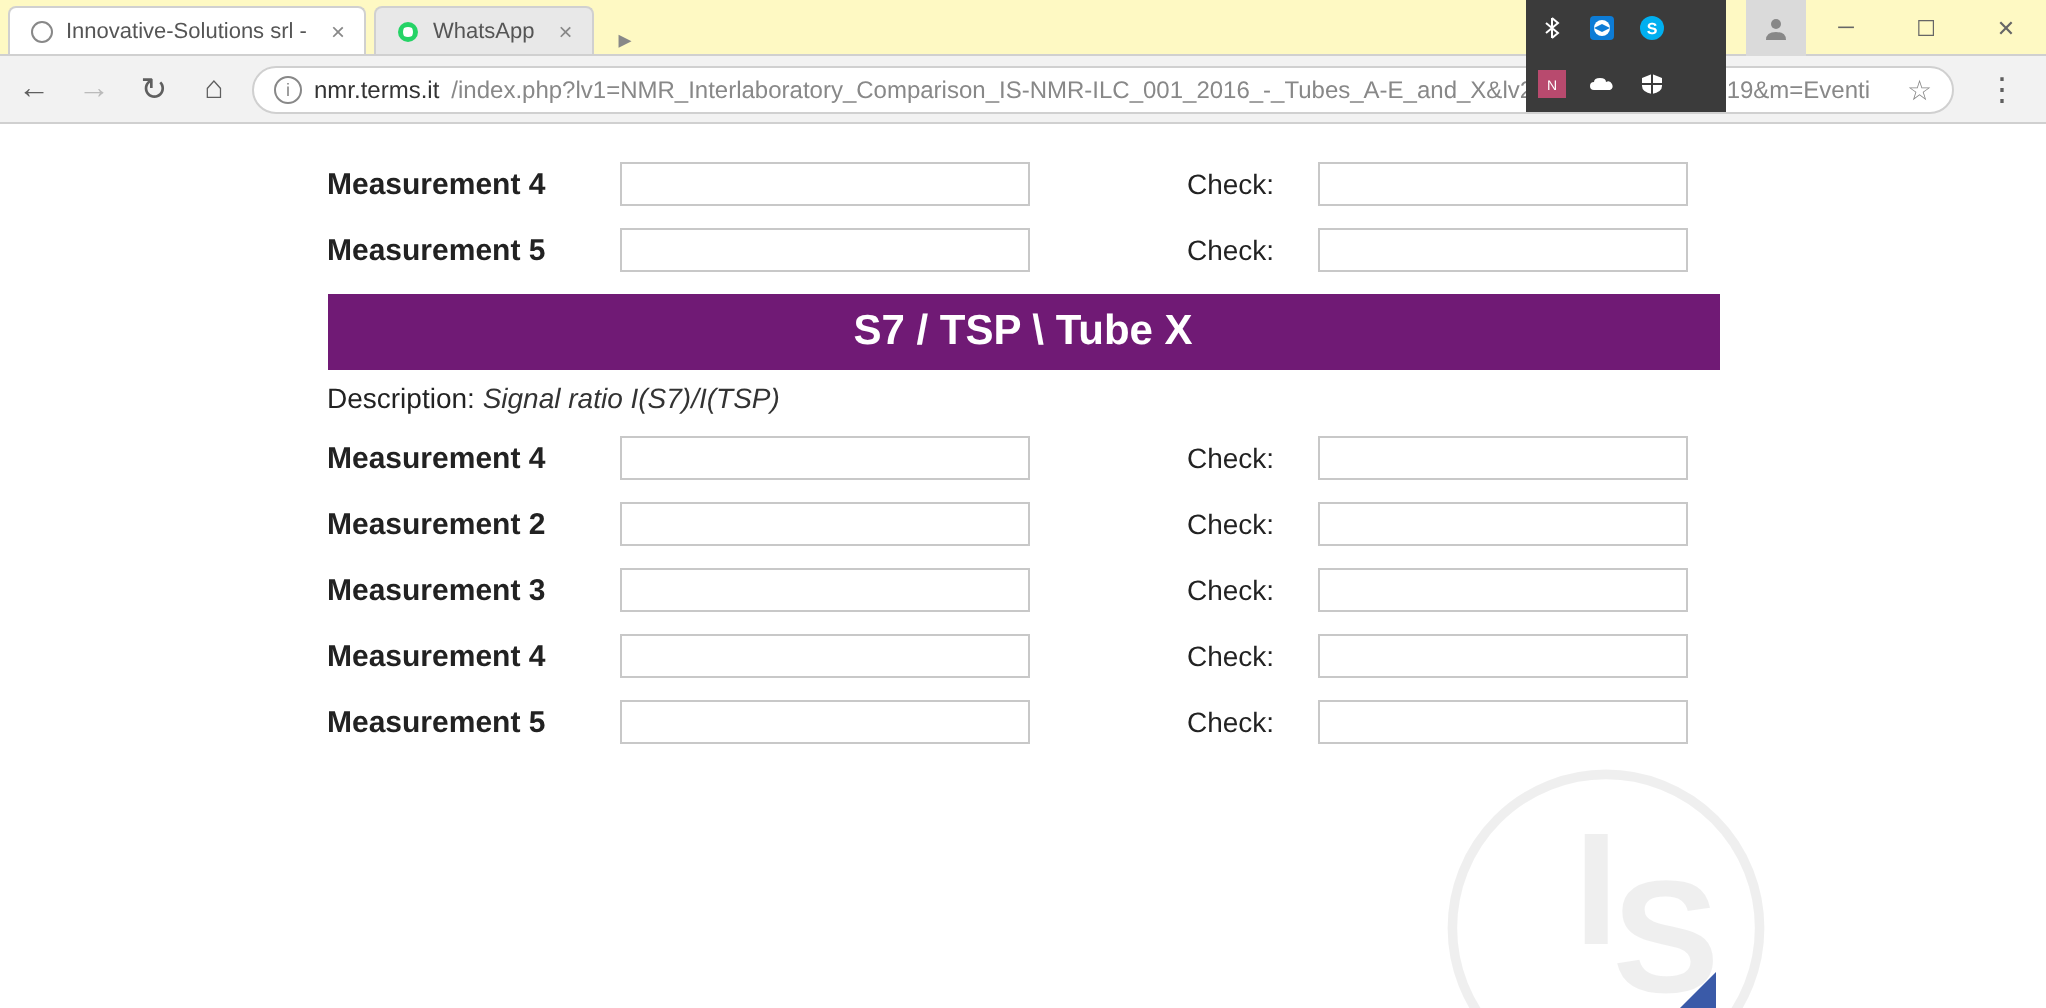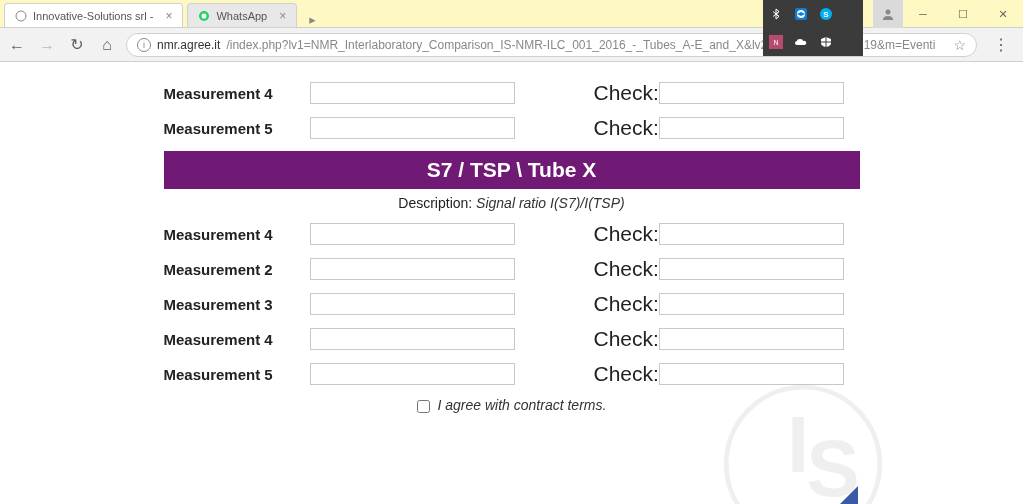--- a/index.html
+++ b/index.html
@@ -31,25 +31,25 @@
     .tray { position: absolute; top: 0; right: 160px; width: 100px; height: 56px; background: #3b3b3b; display: grid; grid-template-columns: repeat(4, 1fr); grid-template-rows: repeat(2, 1fr); align-items: center; justify-items: center; }
     .tray-icon { width: 16px; height: 16px; display: flex; align-items: center; justify-content: center; color: #fff; font-size: 12px; }
     
     
     .page { padding: 0; position: relative; height: calc(504px - 62px); overflow: hidden; }
     .form-container { width: 696px; margin: 0 auto; padding-top: 8px; }
     
     .row { display: flex; align-items: center; margin: 11px 0; gap: 16px; }
     .row-label { width: 130px; font-size: 15px; font-weight: bold; color: #222; }
     .row-input { width: 205px; height: 22px; border: 1px solid #c8c8c8; background: #fff; padding: 0 4px; font-size: 13px; }
-    .check-label { width: 49px; font-size: 21px; color: #222; margin-left: 63px; }
+    .check-label { width: 49px; font-size: 14px; color: #222; margin-left: 63px; }
     .check-input { width: 185px; height: 22px; border: 1px solid #c8c8c8; background: #fff; padding: 0 4px; font-size: 13px; }
     
     .section-header { background: #701a75; color: #fff; text-align: center; font-size: 21px; font-weight: bold; padding: 7px 0; margin: 6px 0 4px 0; }
-    .description-row { text-align: center; font-size: 14px; margin: 6px 0 10px 0; }
+    .description-row { text-align: left; font-size: 14px; margin: 6px 0 10px 0; }
     .desc-label { color: #222; }
     .desc-value { font-style: italic; color: #333; }
     
     .terms-row { text-align: center; margin: 8px 0; font-size: 14px; font-style: italic; color: #333; }
     .terms-row input { vertical-align: middle; margin-right: 4px; }
     
     .submit-btn { background: #6d6d6d; color: #fff; border: 1px solid #4a4a4a; font-size: 14px; font-weight: bold; padding: 5px 10px; margin-left: 130px; cursor: pointer; }
     
     .watermark { position: absolute; right: 140px; bottom: -40px; width: 160px; height: 160px; opacity: 0.06; pointer-events: none; }
     .page-corner { position: absolute; right: 165px; bottom: 0; width: 0; height: 0; border-left: 18px solid transparent; border-bottom: 18px solid #3a5aa8; }
@@ -92,21 +92,21 @@
   </div>
 </div>
 
 <div class="address-bar">
   <div class="nav-btn">←</div>
   <div class="nav-btn disabled">→</div>
   <div class="nav-btn">↻</div>
   <div class="nav-btn">⌂</div>
   <div class="address-input-wrap">
     <span class="info-icon">i</span>
-    <span class="url-host">nmr.agree.it</span>
+    <span class="url-host">nmr.terms.it</span>
       <span class="url-path">/index.php?lv1=NMR_Interlaboratory_Comparison_IS-NMR-ILC_001_2016_-_Tubes_A-E_and_X&amp;lv2=Simulazione</span>
     <span style="flex:0.5"></span>
     <span class="url-path">19&amp;m=Eventi</span>
     <span class="star-icon">☆</span>
   </div>
   <div class="menu-dots">⋮</div>
 </div>
 
 <div class="tray">
   <div class="tray-icon">
@@ -205,22 +205,18 @@
       <span class="check-label">Check:</span>
       <input class="check-input" type="text" style="">
     </div>
     <div class="row">
       <span class="row-label">Measurement 5</span>
       <input class="row-input" type="text" style="">
       <span class="check-label">Check:</span>
       <input class="check-input" type="text" style="">
     </div>
     
-    <div class="terms-row">
-      <input type="checkbox" style="">
-      <span>I agree with contract terms.</span>
-    </div>
     
     
   </div>
 
   <div class="page-corner"></div>
 </div>
 
 </body></html>

